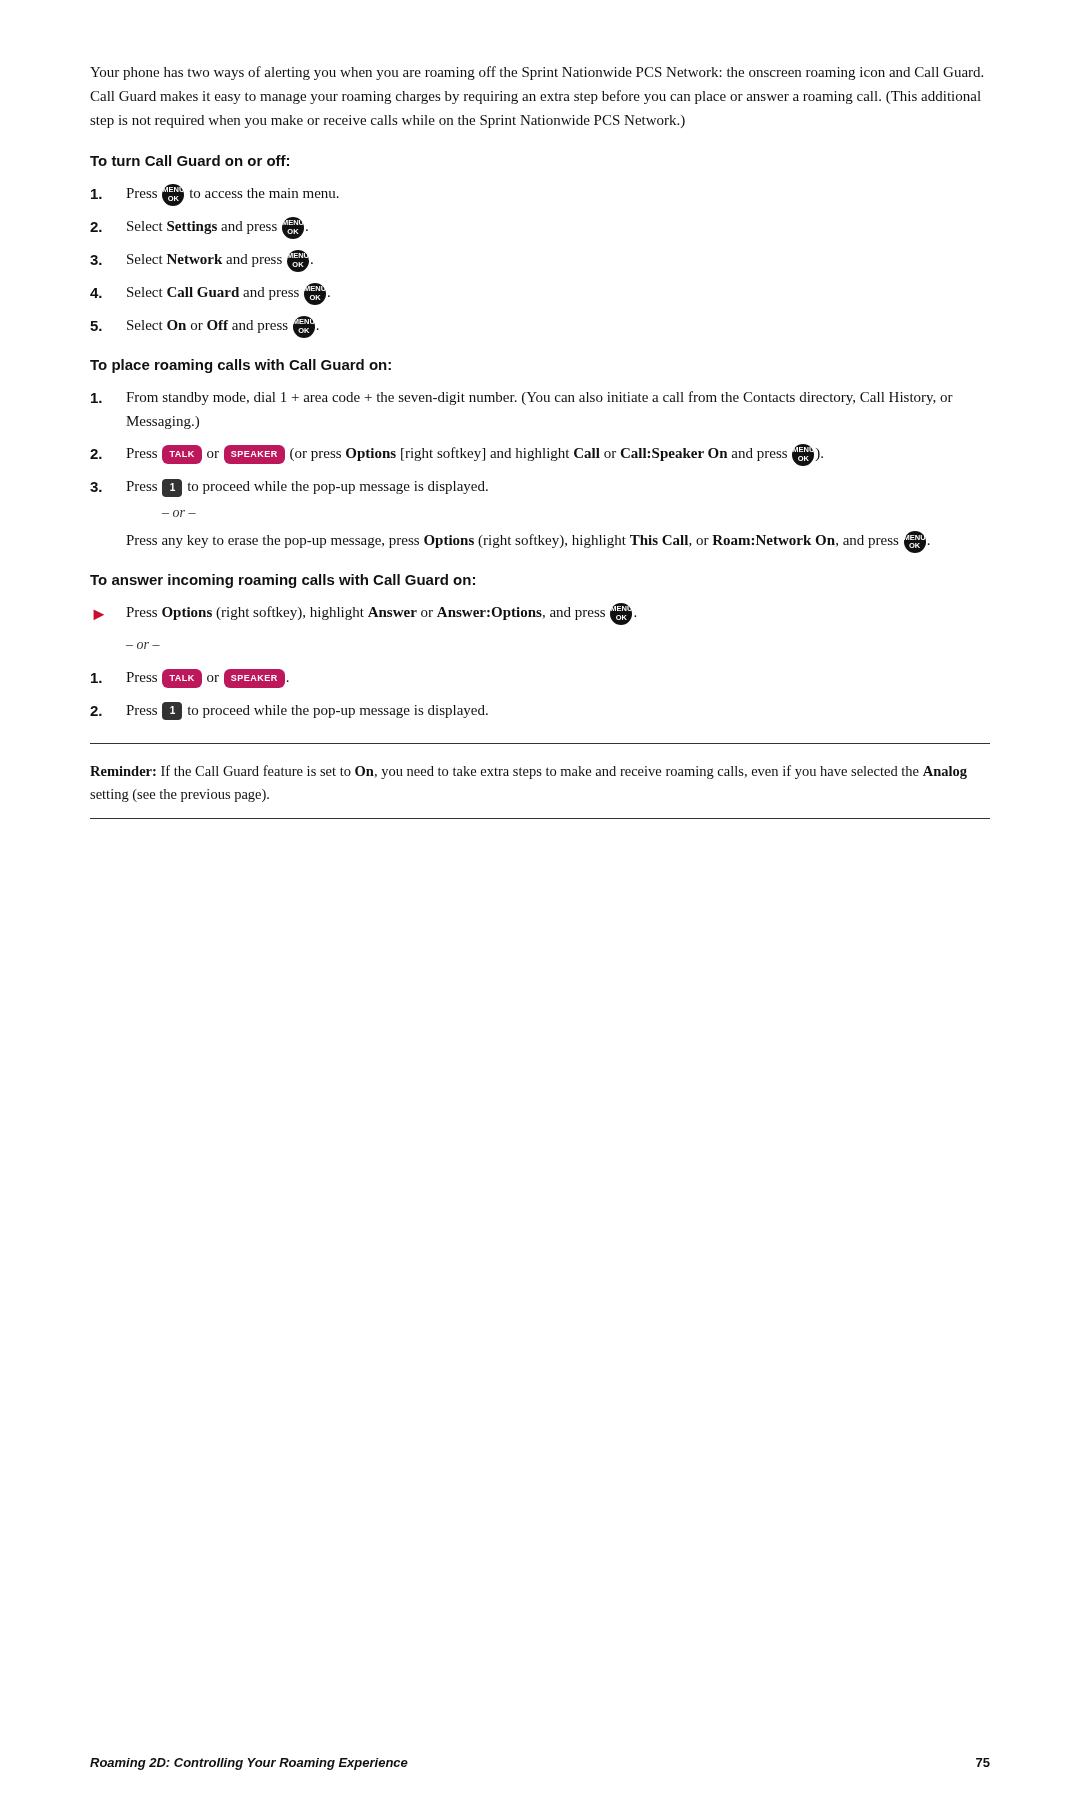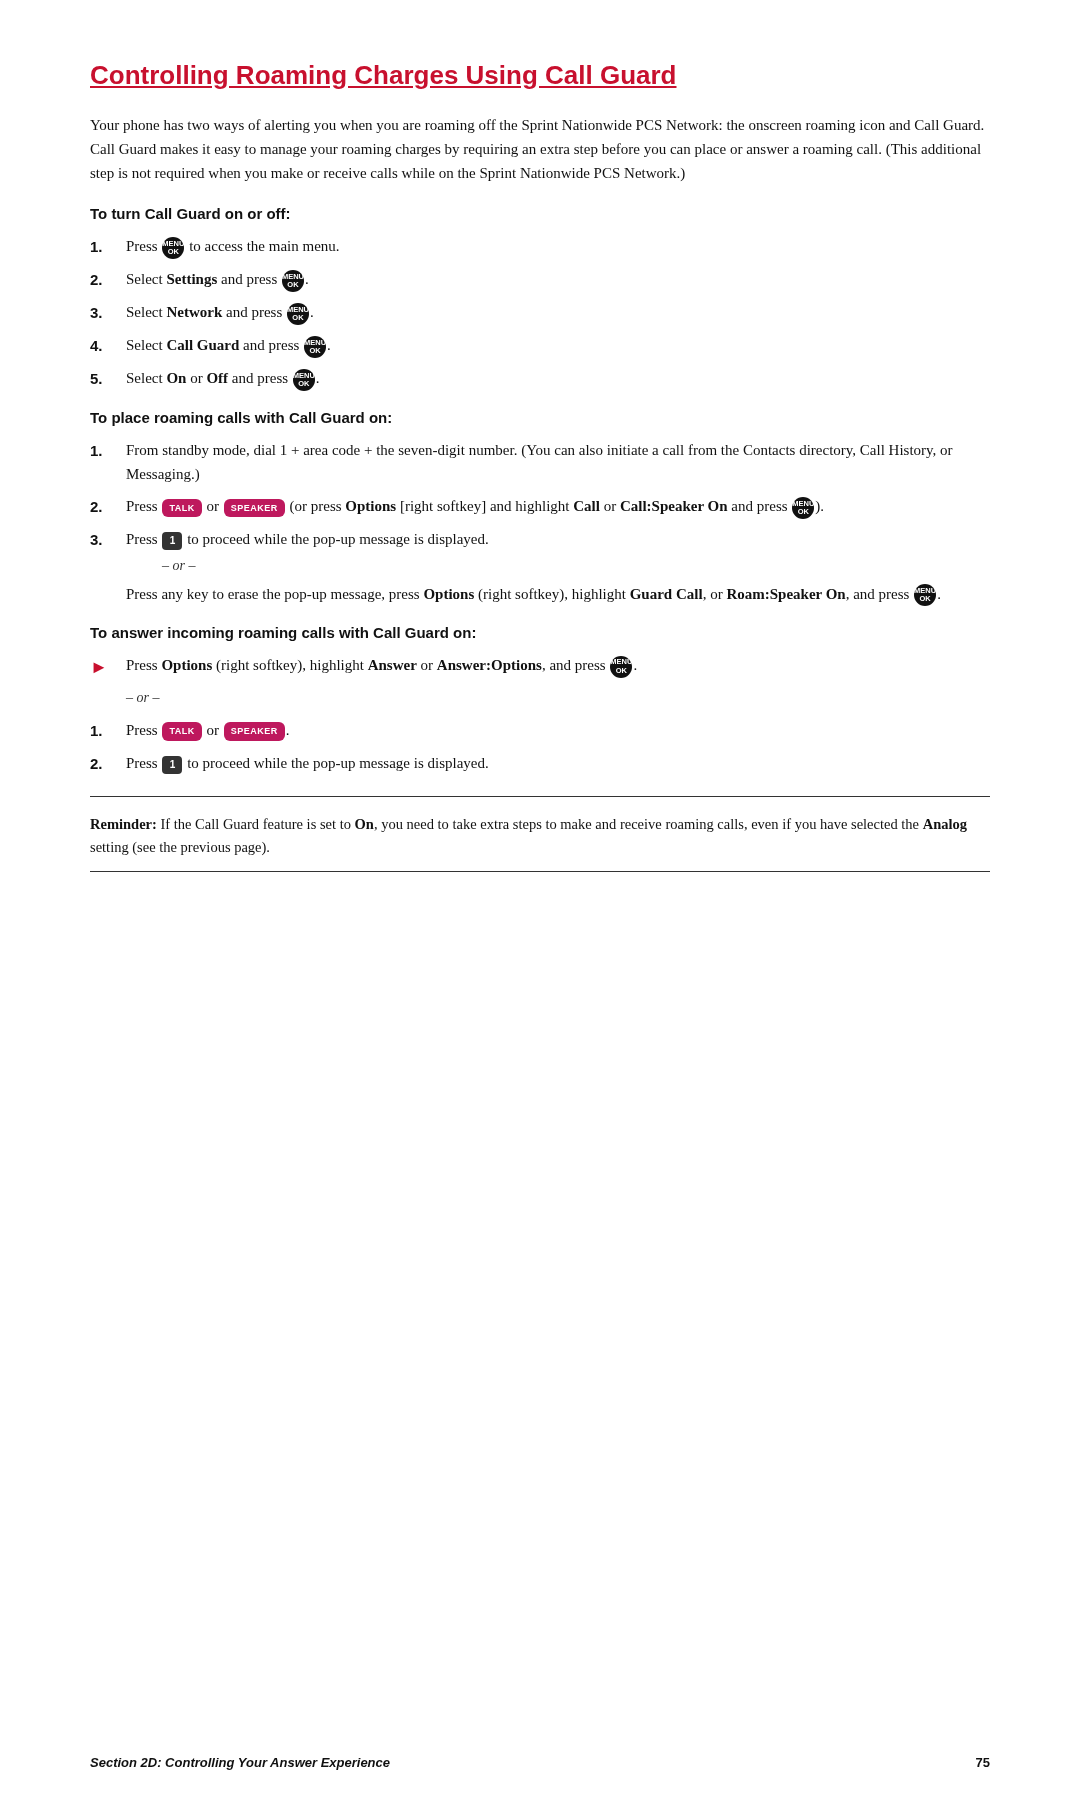--- a/index.html
+++ b/index.html
@@ -162,21 +162,20 @@
     .footer-page {
       font-style: normal;
       margin-left: 44px;
     }
   </style>
 </head>
 <body>
 
 <div class="page">
 
-  <div class="page-title">Controlling Roaming Charges Using Call Guard</div>
 
   <p class="intro-para">Your phone has two ways of alerting you when you are roaming off the Sprint Nationwide PCS Network: the onscreen roaming icon and Call Guard. Call Guard makes it easy to manage your roaming charges by requiring an extra step before you can place or answer a roaming call. (This additional step is not required when you make or receive calls while on the Sprint Nationwide PCS Network.)</p>
 
   <div class="section-heading">To turn Call Guard on or off:</div>
   <ol class="numbered-list">
 
     <li>
       <span class="list-num">1.</span>
       <span class="list-content">
         Press <span class="menu-btn">
@@ -239,21 +238,21 @@
             <span class="menu-btn-text">MENU<br>OK</span>
           </span>).
       </span>
     </li>
 
     <li>
       <span class="list-num">3.</span>
       <span class="list-content">
         Press <span class="one-btn">1</span> to proceed while the pop-up message is displayed.<br>
         <div class="or-line">– or –</div>
-        Press any key to erase the pop-up message, press <strong>Options</strong> (right softkey), highlight <strong>Guard Call</strong>, or <strong>Roam:Speaker On</strong>, and press <span class="menu-btn">
+        Press any key to erase the pop-up message, press <strong>Options</strong> (right softkey), highlight <strong>This Call</strong>, or <strong>Roam:Network On</strong>, and press <span class="menu-btn">
             <span class="menu-btn-text">MENU<br>OK</span>
           </span>.
       </span>
     </li>
   </ol>
 
   <div class="section-heading">To answer incoming roaming calls with Call Guard on:</div>
   <div class="bullet-section">
     <div class="bullet-item">
       <span class="bullet-arrow">►</span>
@@ -283,15 +282,15 @@
     </li>
   </ol>
 
   <div class="reminder-box">
     <strong>Reminder:</strong> If the Call Guard feature is set to <strong>On</strong>, you need to take extra steps to make and receive roaming calls, even if you have selected the <strong>Analog</strong> setting (see the previous page).
   </div>
 
 </div>
 
 <div class="footer">
-  <span class="footer-section">Section 2D: Controlling Your Answer Experience</span>
+  <span class="footer-section">Roaming 2D: Controlling Your Roaming Experience</span>
   <span class="footer-page">75</span>
 </div>
 
 </body></html>

